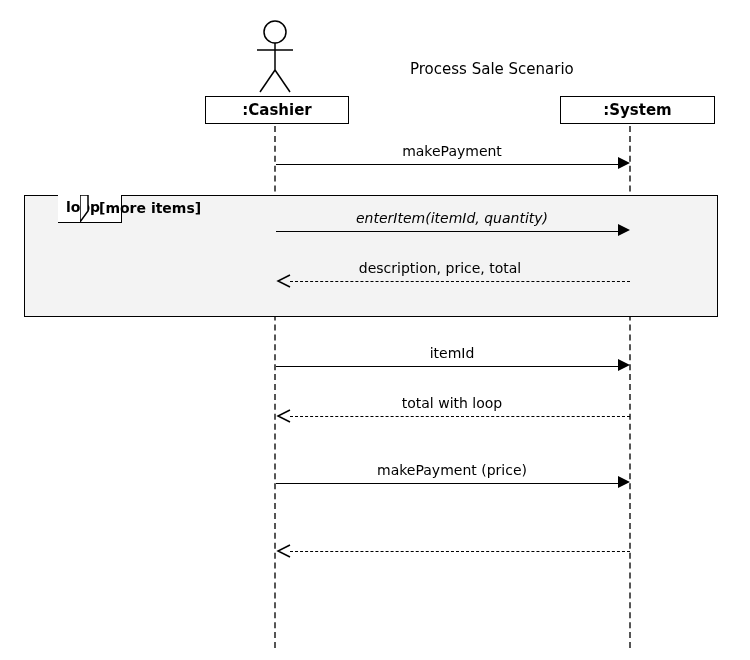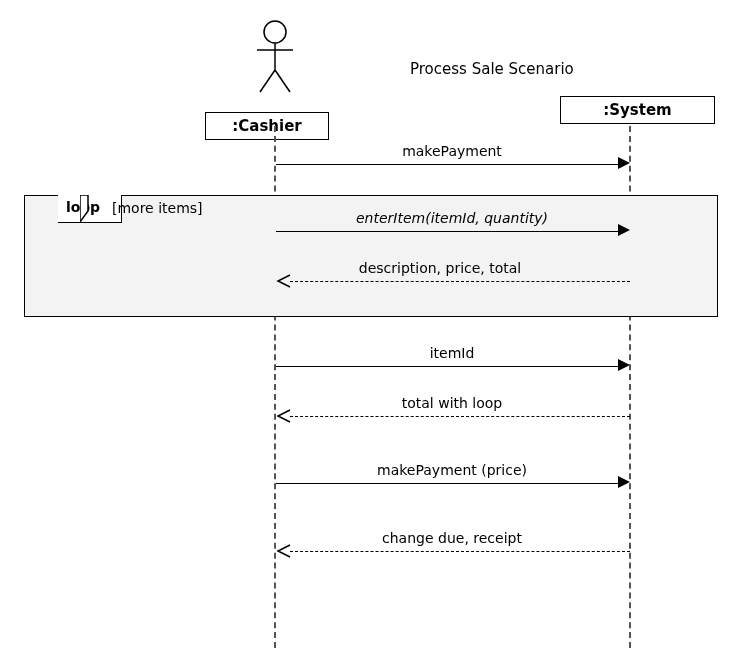--- a/index.html
+++ b/index.html
@@ -94,36 +94,36 @@
   <div class="actor" style="left:255px; top:20px;">
     <svg width="40" height="74" viewBox="0 0 40 74">
       <circle cx="20" cy="12" r="11" fill="#fff" stroke="#000" stroke-width="1.5"></circle>
       <line x1="20" y1="23" x2="20" y2="50" stroke="#000" stroke-width="1.5"></line>
       <line x1="2" y1="30" x2="38" y2="30" stroke="#000" stroke-width="1.5"></line>
       <line x1="20" y1="50" x2="5" y2="72" stroke="#000" stroke-width="1.5"></line>
       <line x1="20" y1="50" x2="35" y2="72" stroke="#000" stroke-width="1.5"></line>
     </svg>
   </div>
 
-  <div class="participant-box" style="left:205px; top:96px; width:124px;margin-top:16px;">:Cashier</div>
+  <div class="participant-box" style="left:205px; top:96px; width:144px;">:Cashier</div>
 
   <div class="participant-box" style="left:560px; top:96px; width:155px;">:System</div>
 
   <div class="lifeline" style="left:274px; top:126px; height:522px;"></div>
   <div class="lifeline" style="left:629px; top:126px; height:522px;"></div>
 
   <div class="loop-box" style="left:24px; top:195px; width:694px; height:122px;"></div>
   <div class="loop-tab" style="left:24px; top:195px; width:64px; height:28px;">
     <span>loop</span>
   </div>
 
   <svg style="position:absolute; left:80px; top:195px;" width="14" height="28">
     <polygon points="0,0 8,0 8,16 0,27" fill="#fff" stroke="#000" stroke-width="1.5"></polygon>
   </svg>
-  <div class="loop-guard" style="left:112px; top:200px;">[more items]</div>
+  <div class="loop-guard" style="left:99px; top:200px;font-weight:bold;">[more items]</div>
 
   <div class="msg-label" style="left:276px; top:143px; width:352px;">makePayment</div>
   <div class="msg-line-solid" style="left:276px; top:164px; width:343px;"></div>
   <div class="arrow-right" style="left:618px; top:157px;"></div>
 
   <div class="msg-label" style="left:276px; top:210px; width:352px;font-style:italic;">enterItem(itemId, quantity)</div>
   <div class="msg-line-solid" style="left:276px; top:231px; width:343px;"></div>
   <div class="arrow-right" style="left:618px; top:224px;"></div>
 
   <div class="msg-label" style="left:264px; top:260px; width:352px;">description, price, total</div>
@@ -143,21 +143,20 @@
   <div class="arrow-left-open" style="left:276px; top:409px;">
     <svg width="16" height="14">
         <polyline points="14,1 2,7 14,13" fill="none" stroke="#000" stroke-width="1.5"></polyline>
       </svg>
   </div>
 
   <div class="msg-label" style="left:276px; top:462px; width:352px;">makePayment (price)</div>
   <div class="msg-line-solid" style="left:276px; top:483px; width:343px;"></div>
   <div class="arrow-right" style="left:618px; top:476px;"></div>
 
-  <div class="msg-label" style="left:276px; top:530px; width:352px;">change due, receipt</div>
   <div class="msg-line-dashed" style="left:290px; top:551px; width:340px;"></div>
   <div class="arrow-left-open" style="left:276px; top:544px;">
     <svg width="16" height="14">
         <polyline points="14,1 2,7 14,13" fill="none" stroke="#000" stroke-width="1.5"></polyline>
       </svg>
   </div>
 
 </div>
 
 </body></html>

